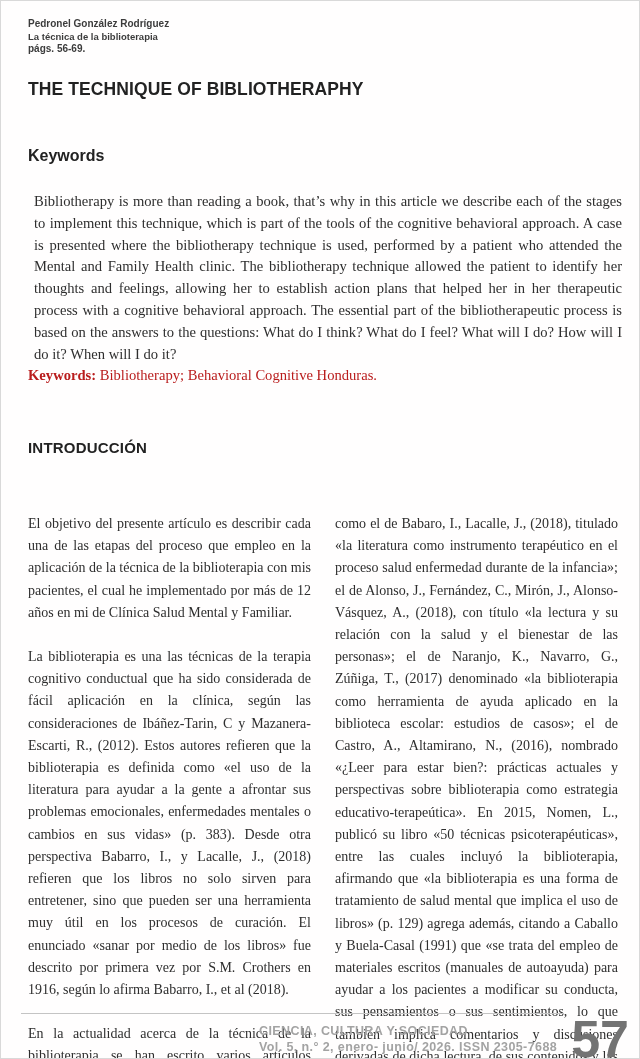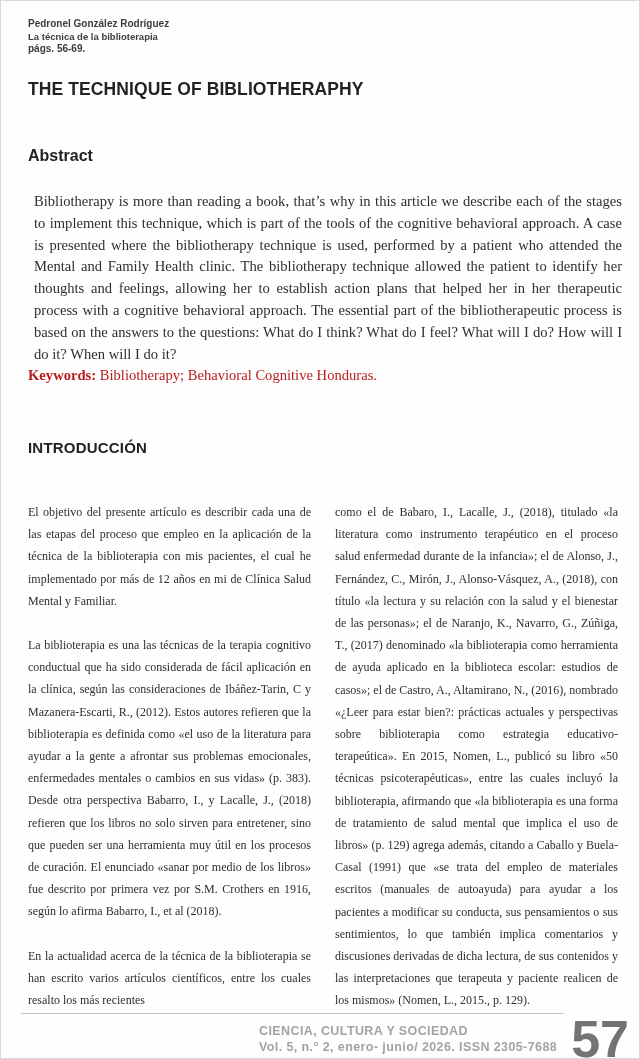--- a/index.html
+++ b/index.html
@@ -86,25 +86,25 @@
   .columns {
     position: absolute;
     left: 27px;
     top: 500px;
     width: 590px;
     display: flex;
     gap: 24px;
   }
   .col { flex: 1 1 0; }
   .col p {
-    font-size: 12px;
+    font-size: 14px;
     line-height: 22.2px;
     text-align: justify;
     color: #2e2e2e;
-    margin: 0 0 22px 0;
+    margin: 12px 0 22px 0;
   }
   .col p:last-child { margin-bottom: 0; }
 
   
   .footer-rule {
     position: absolute;
     left: 20px;
     top: 1012px;
     width: 543px;
     height: 1px;
@@ -137,21 +137,21 @@
 <div class="page">
 
   <header class="running-header">
     <div class="hline1">Pedronel González Rodríguez</div>
     <div class="hline2">La técnica de la biblioterapia</div>
     <div class="hline3">págs. 56-69.</div>
   </header>
 
   <h1 class="article-title">THE TECHNIQUE OF BIBLIOTHERAPHY</h1>
 
-  <h2 class="abstract-heading">Abstract</h2>
+  <h2 class="abstract-heading">Keywords</h2>
 
   <p class="abstract-body">Bibliotherapy is more than reading a book, that’s why in this article we describe each of the stages to implement this technique, which is part of the tools of the cognitive behavioral approach. A case is presented where the bibliotherapy technique is used, performed by a patient who attended the Mental and Family Health clinic. The bibliotherapy technique allowed the patient to identify her thoughts and feelings, allowing her to establish action plans that helped her in her therapeutic process with a cognitive behavioral approach. The essential part of the bibliotherapeutic process is based on the answers to the questions: What do I think? What do I feel? What will I do? How will I do it? When will I do it?</p>
 
   <p class="keywords"><strong>Keywords:</strong><span> Bibliotherapy; Behavioral Cognitive Honduras.</span></p>
 
   <h2 class="intro-heading">INTRODUCCIÓN</h2>
 
   <div class="columns">
     <div class="col">
       <p>El objetivo del presente artículo es describir cada una de las etapas del proceso que empleo en la aplicación de la técnica de la biblioterapia con mis pacientes, el cual he implementado por más de 12 años en mi de Clínica Salud Mental y Familiar.</p>

